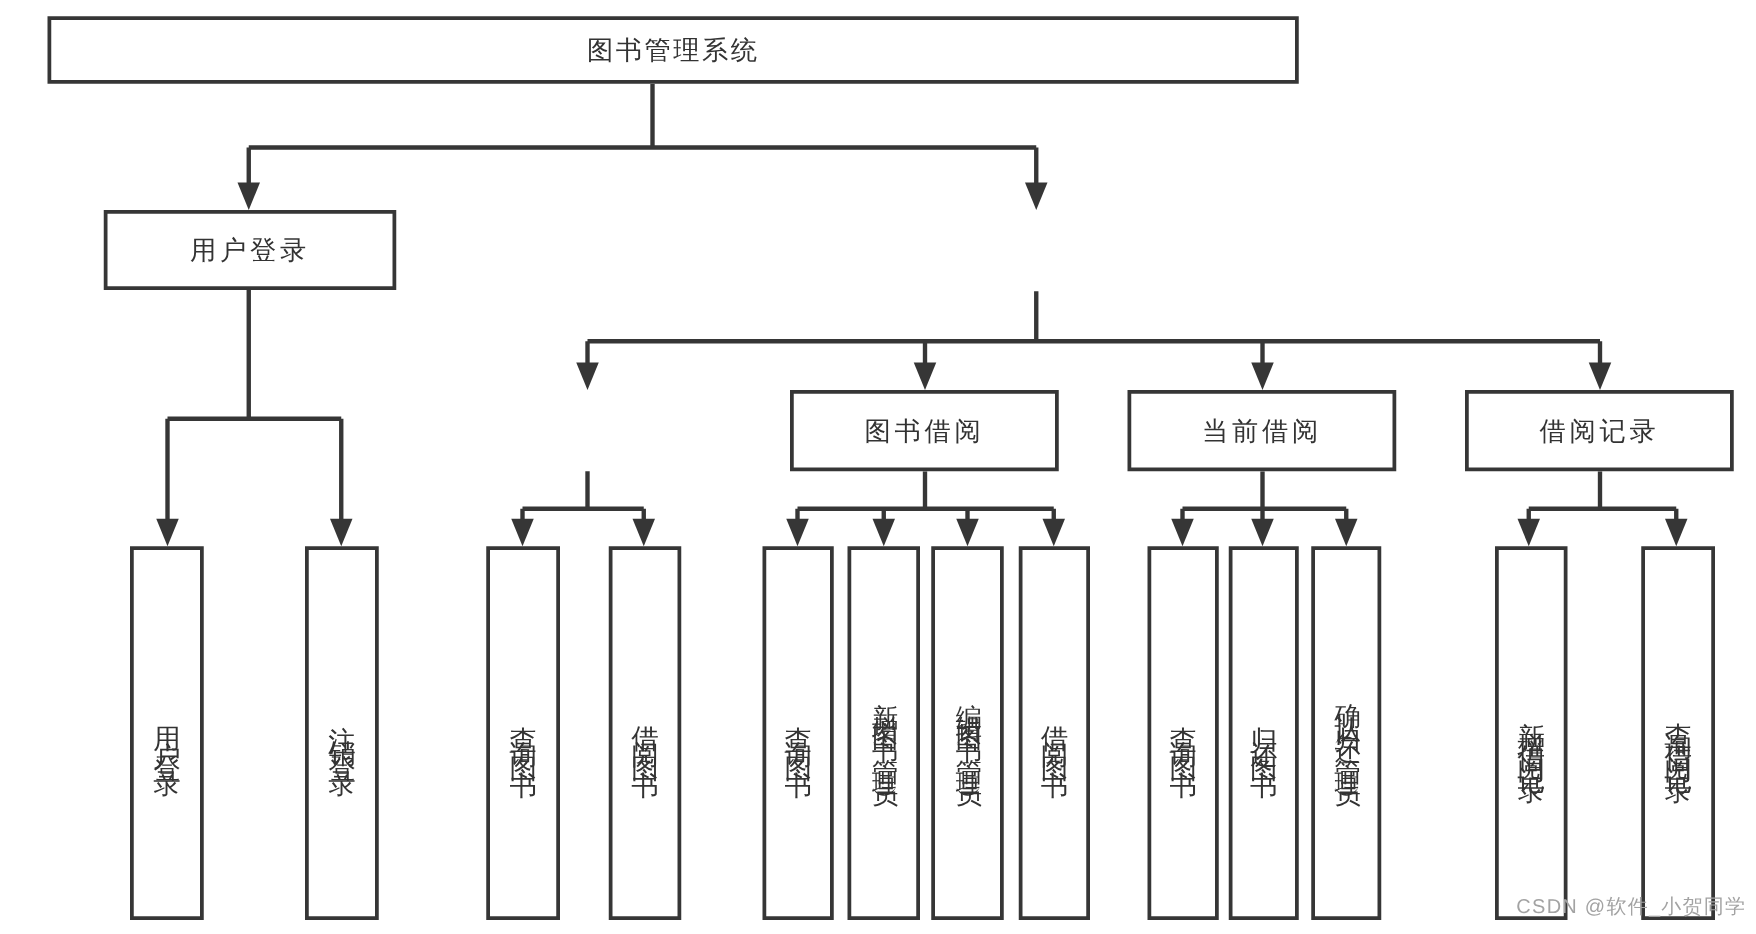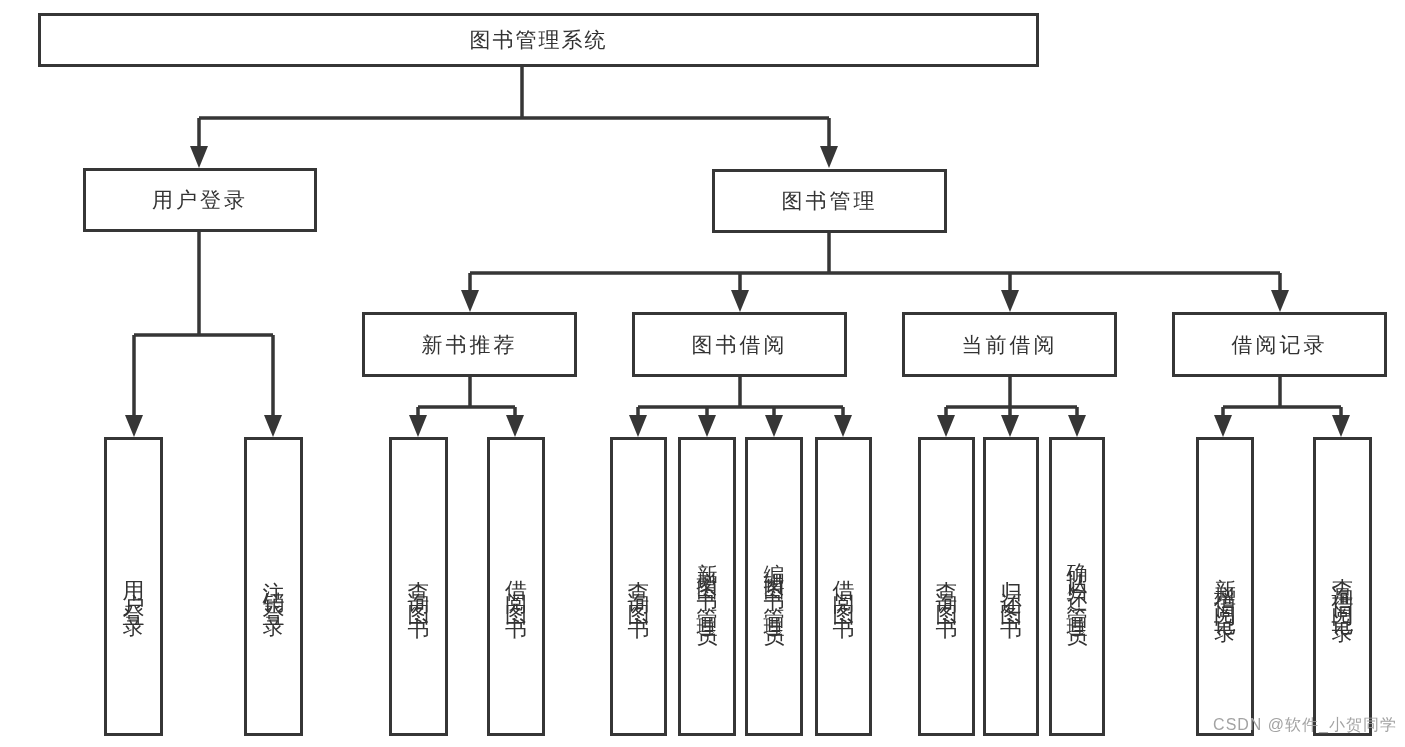--- a/index.html
+++ b/index.html
@@ -58,23 +58,21 @@
       <polygon points="1001,415 1019,415 1010,437"></polygon>
       <polygon points="1068,415 1086,415 1077,437"></polygon>
       <polygon points="1214,415 1232,415 1223,437"></polygon>
       <polygon points="1332,415 1350,415 1341,437"></polygon>
     </g>
   </svg>
 
   <div class="box hbox root-box" style="left:38px;top:13px;width:1001px;height:54px">图书管理系统</div>
 
   <div class="box hbox" style="left:83px;top:168px;width:234px;height:64px">用户登录</div>
-  <div class="box hbox" style="left:712px;top:169px;width:235px;height:64px">图书管理</div>
 
-  <div class="box hbox" style="left:362px;top:312px;width:215px;height:65px">新书推荐</div>
   <div class="box hbox" style="left:902px;top:312px;width:215px;height:65px">当前借阅</div>
   <div class="box hbox" style="left:632px;top:312px;width:215px;height:65px">图书借阅</div>
   <div class="box hbox" style="left:1172px;top:312px;width:215px;height:65px">借阅记录</div>
 
   <div class="box vbox vs" style="left:104px;top:437px;width:59px;height:299px">用户登录</div>
   <div class="box vbox vs" style="left:244px;top:437px;width:59px;height:299px">注销登录</div>
 
   <div class="box vbox vs" style="left:389px;top:437px;width:59px;height:299px">查询图书</div>
   <div class="box vbox vs" style="left:487px;top:437px;width:58px;height:299px">借阅图书</div>
 

